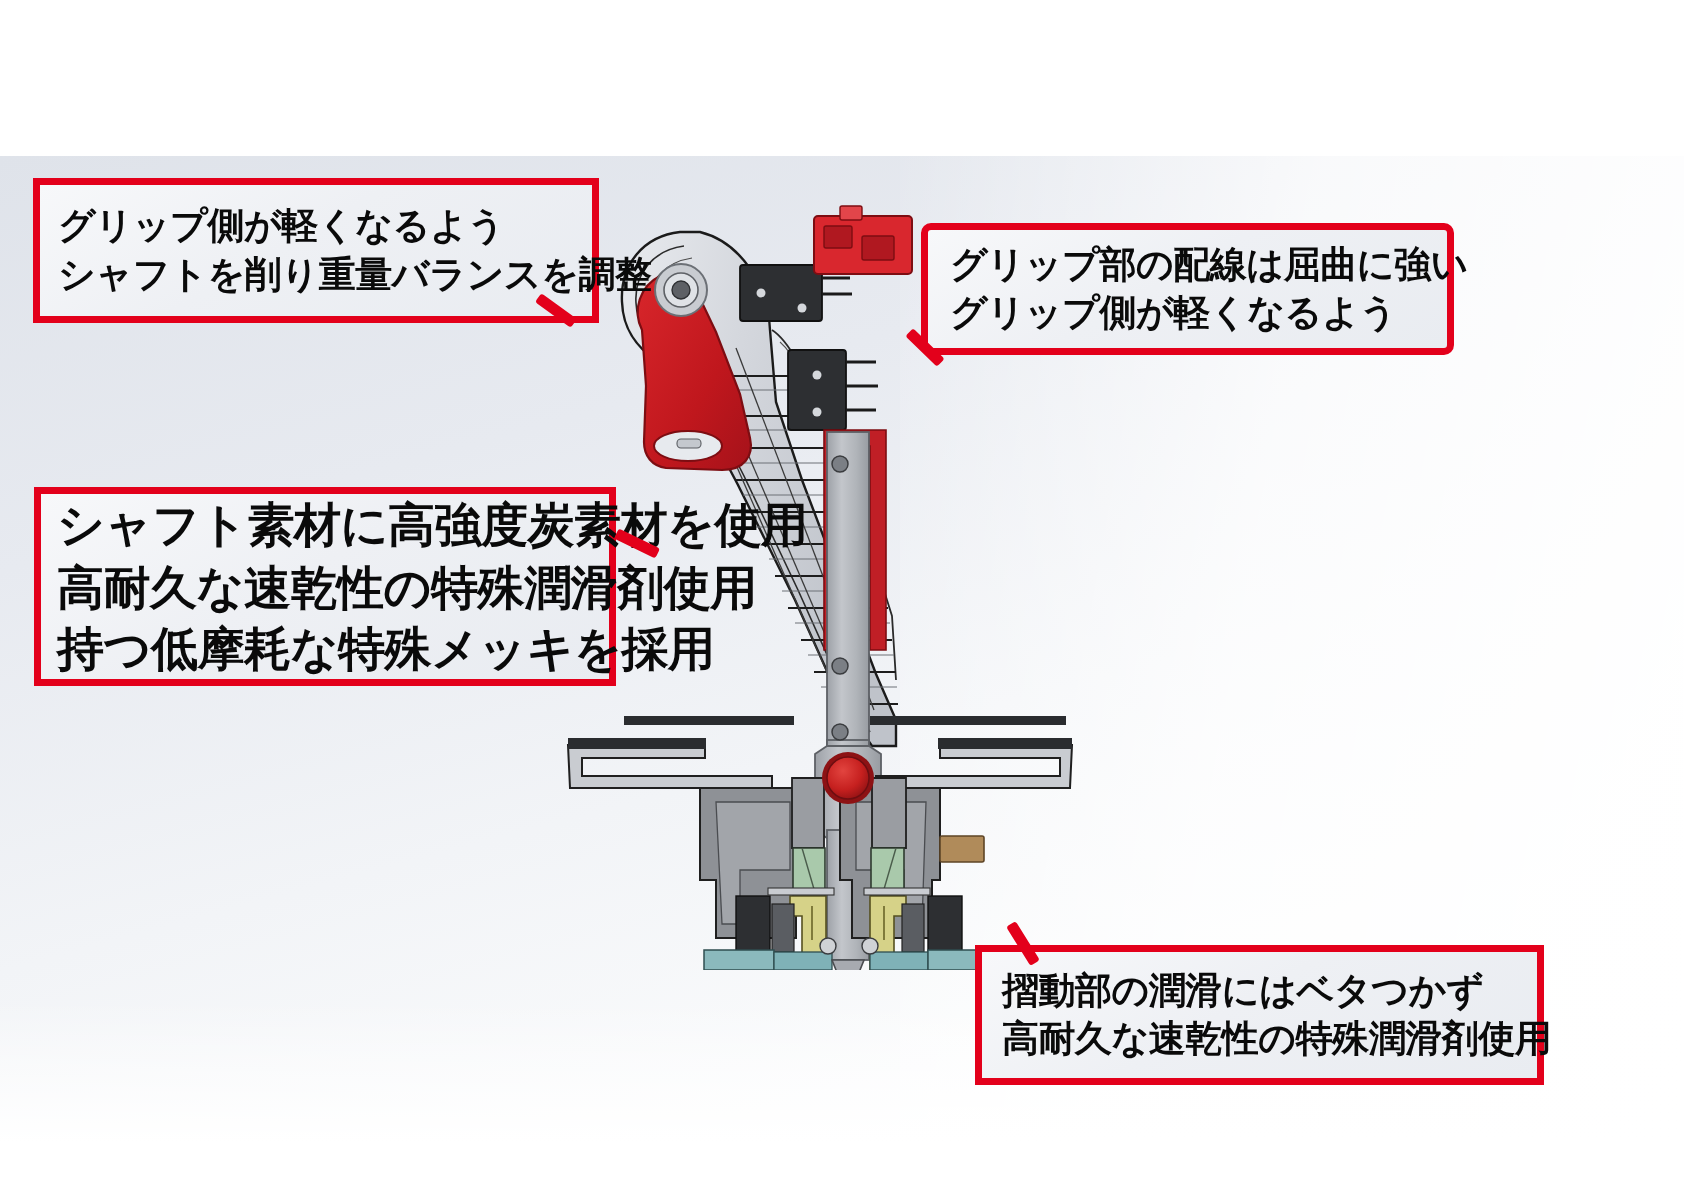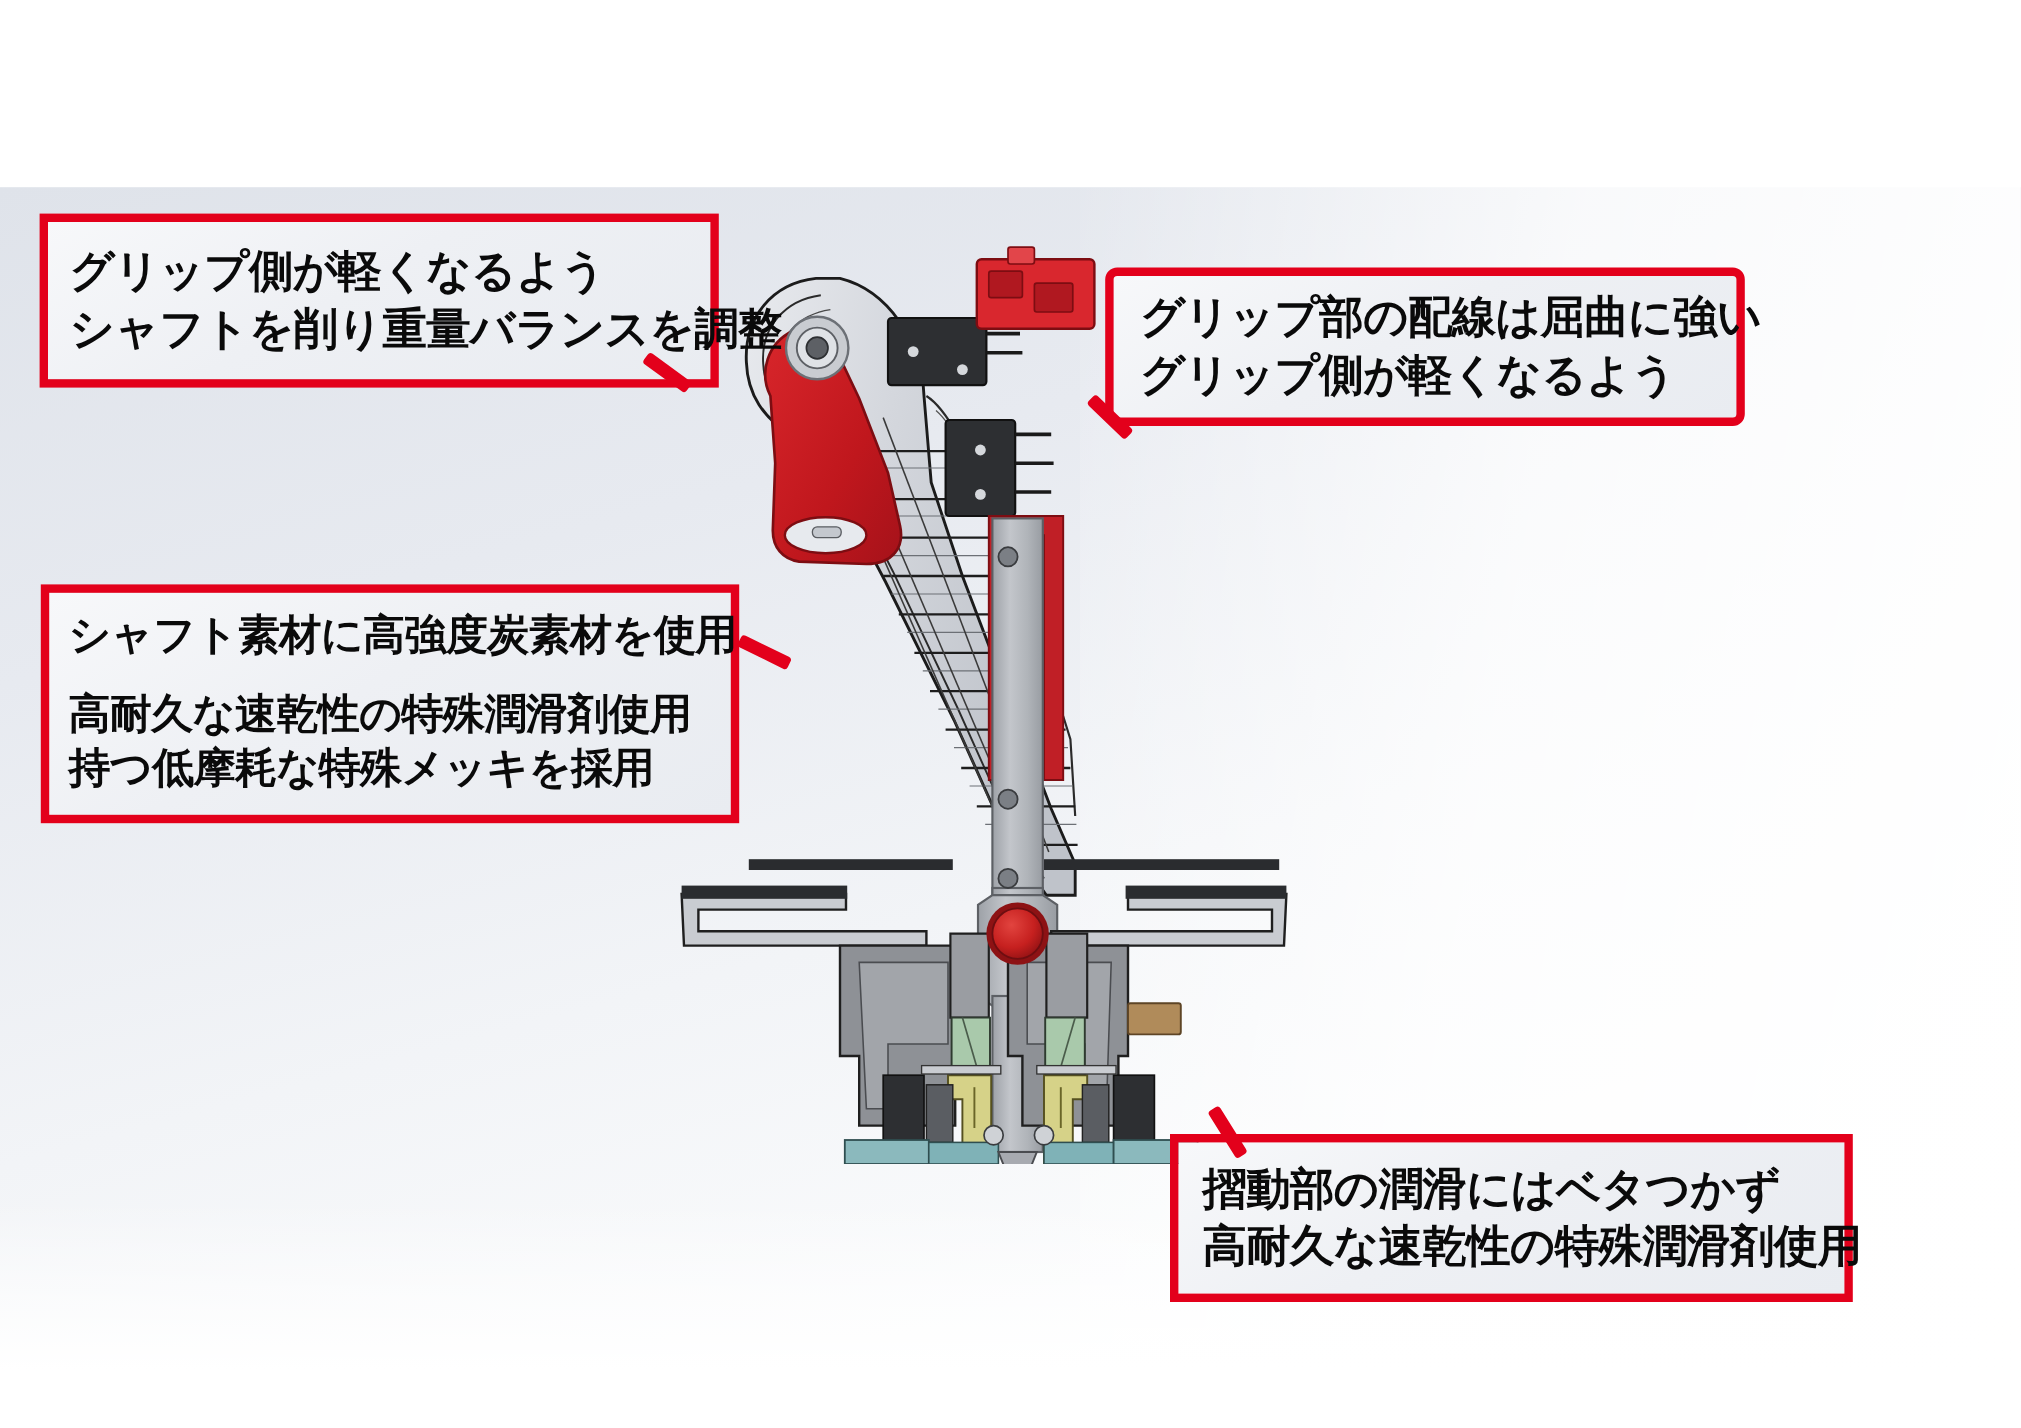--- a/index.html
+++ b/index.html
@@ -83,21 +83,21 @@
     left: 921px; top: 223px;
     width: 533px; height: 132px;
     padding: 0 0 0 22px;
     font-size: 37px;
     border-radius: 10px;
   }
   #callout-shaft-material {
     left: 34px;  top: 487px;
     width: 582px; height: 199px;
     padding: 0 0 0 16px;
-    font-size: 35px;
+    font-size: 47px;
   }
   #callout-lubricant {
     left: 975px; top: 945px;
     width: 569px; height: 140px;
     padding: 0 0 0 20px;
     font-size: 37px;
   }
 
   
   .leader {

